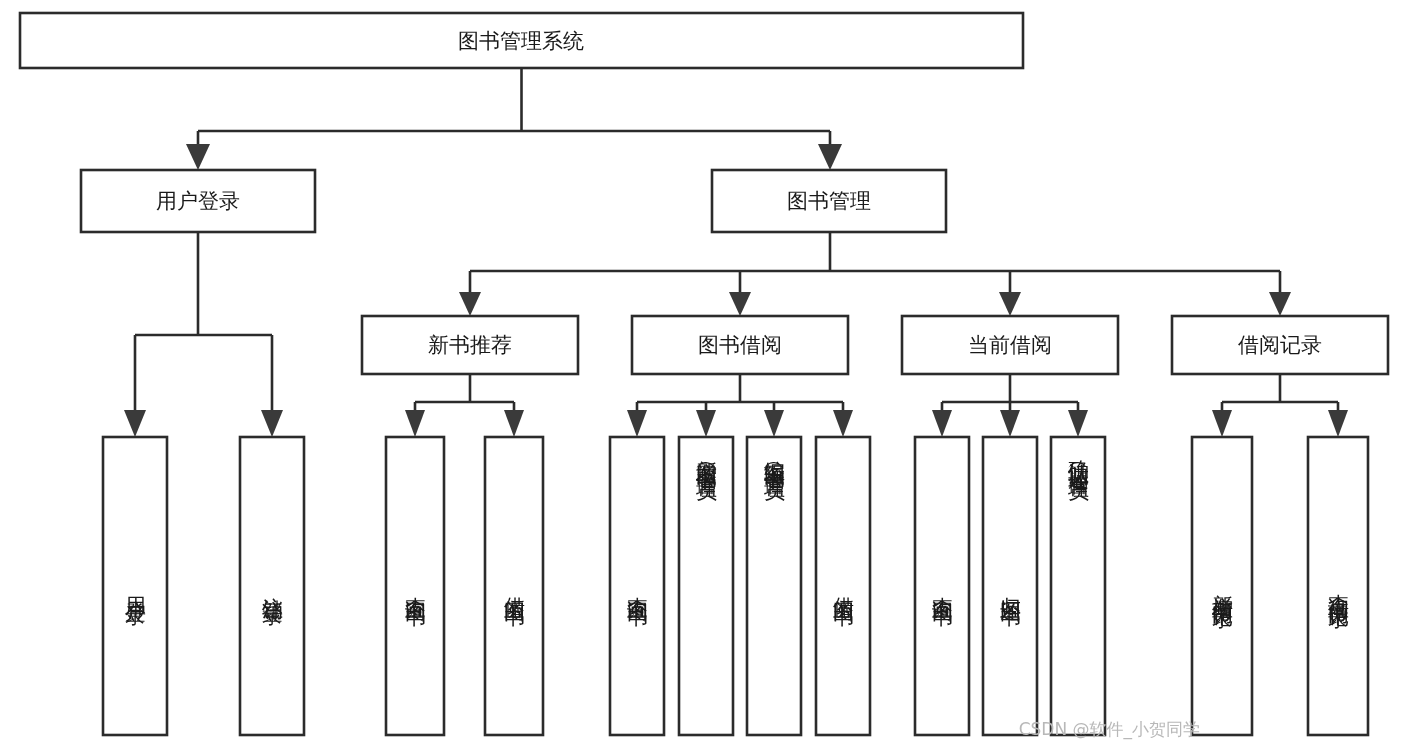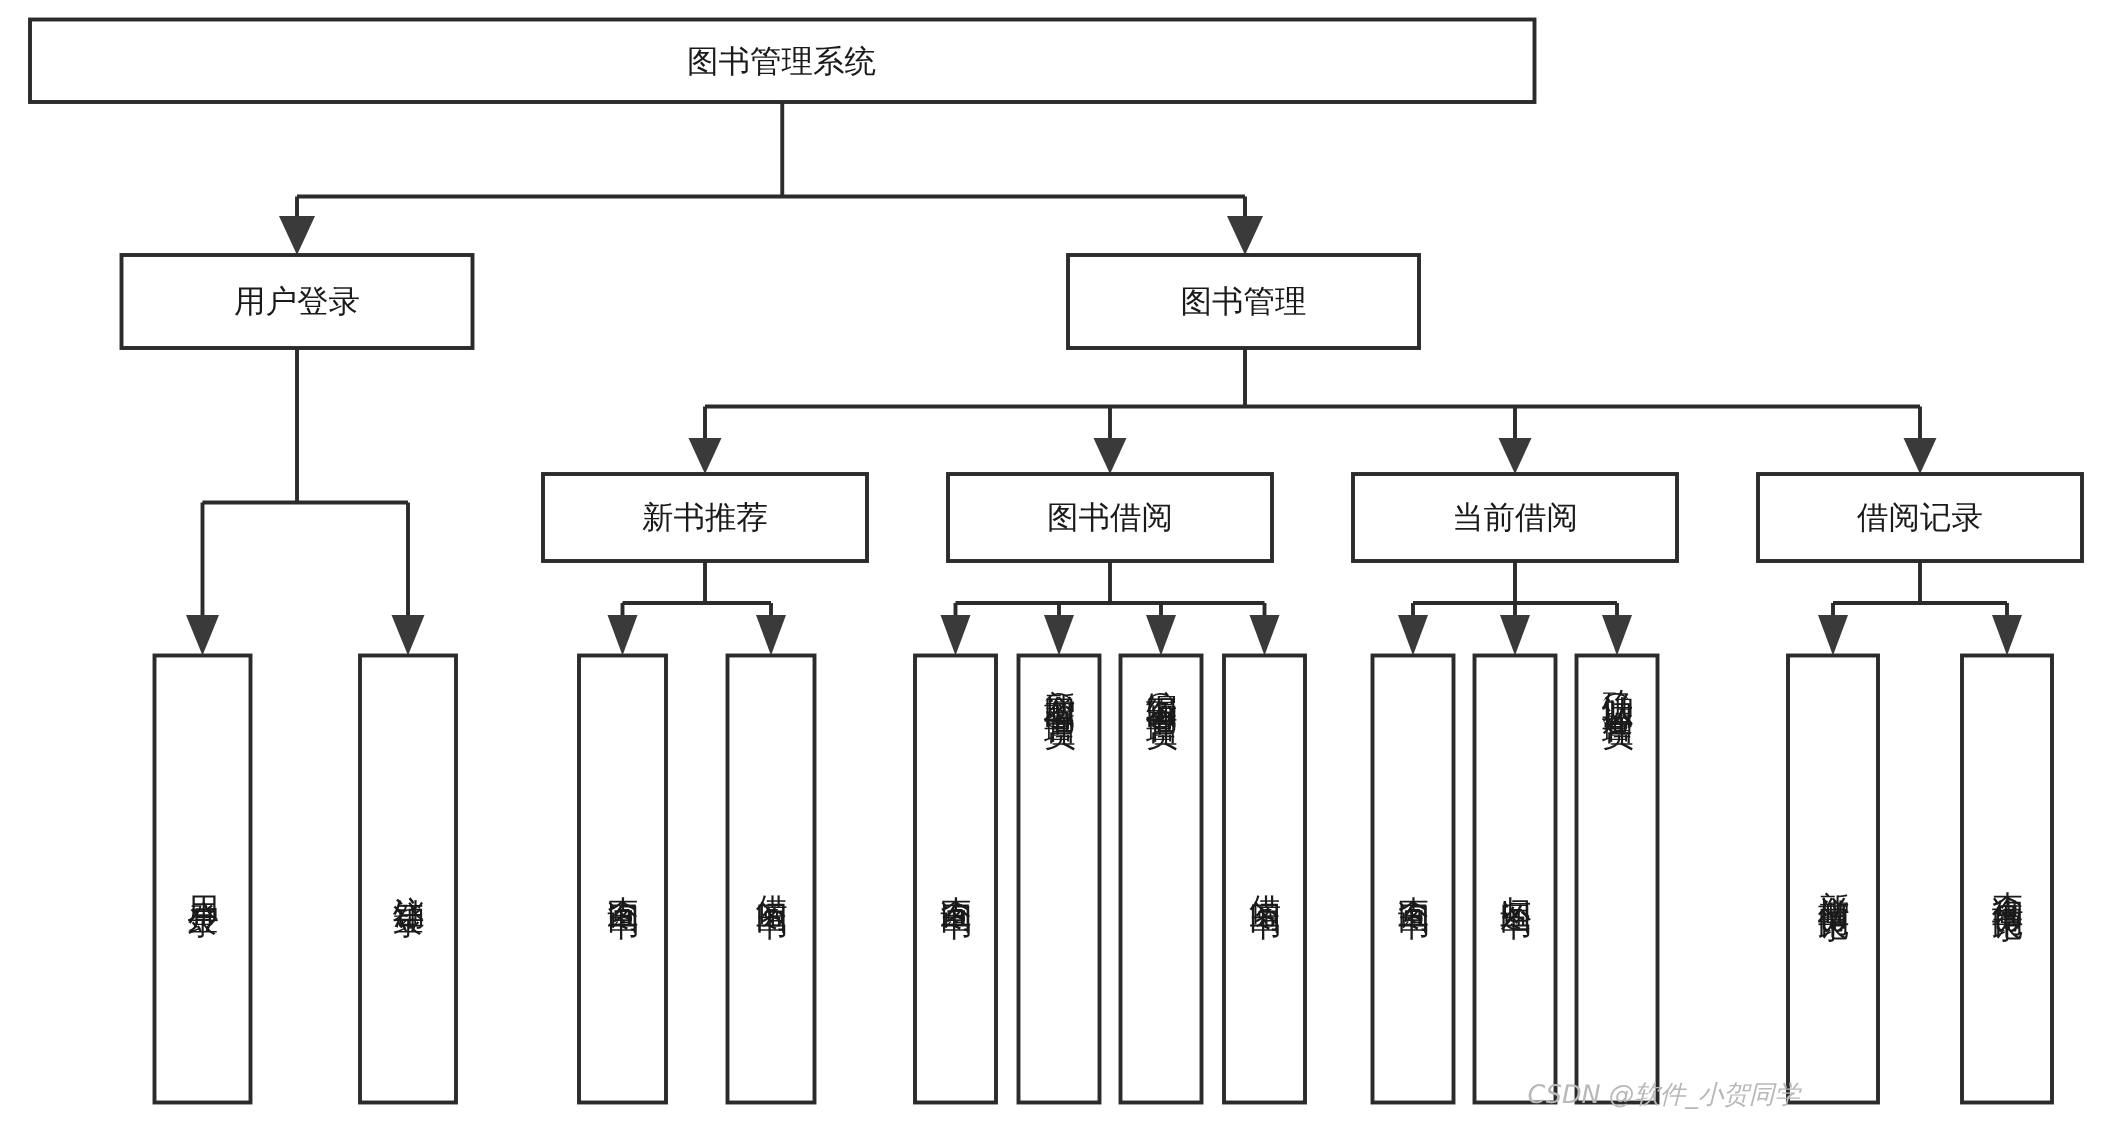--- a/index.html
+++ b/index.html
@@ -63,21 +63,20 @@
     pointer-events: none;
     white-space: nowrap;
   }
   .watermark {
     position: absolute;
     right: 10px;
     bottom: 6px;
     font-family: "DejaVu Sans", "Liberation Sans", sans-serif;
     font-size: 17px;
     color: #b8b8b8;
-    font-style: italic;
   }
 </style>
 </head>
 <body>
 
 <div id="diagram-root">
 
   <svg class="diagram" viewBox="0 0 1405 747">
     <defs></defs>
 

